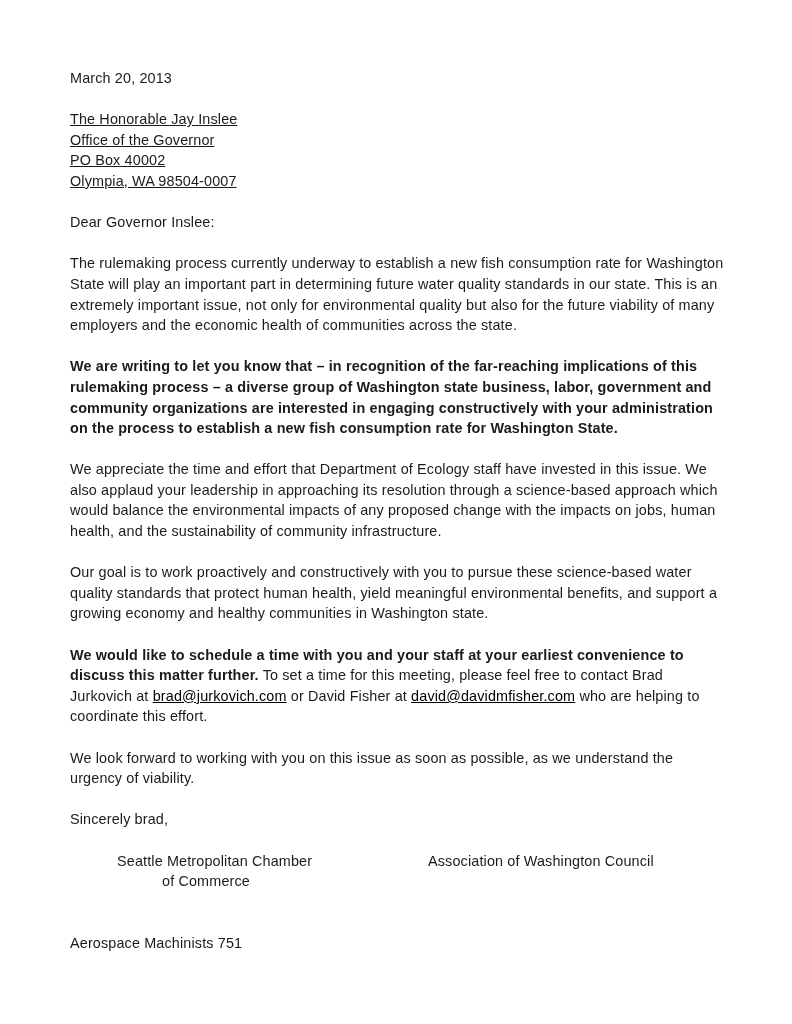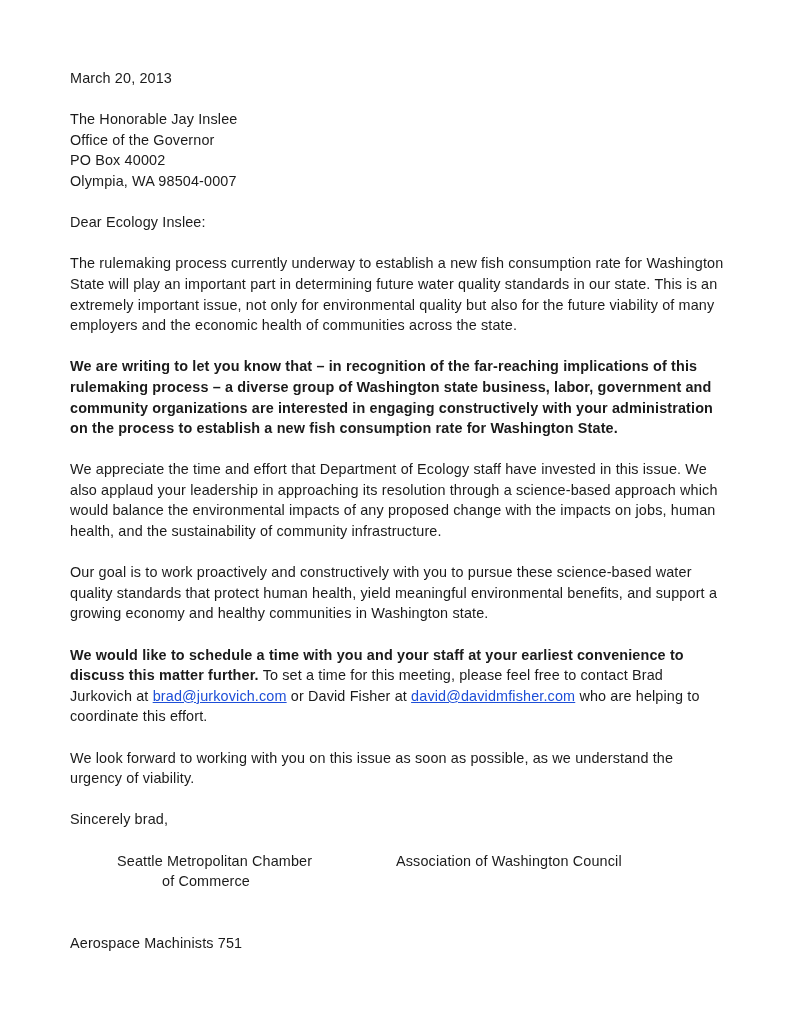--- a/index.html
+++ b/index.html
@@ -30,41 +30,42 @@
     line-height: 20.6px;
     letter-spacing: 0.01em;
   }
   .line {
     display: block;
     white-space: pre-wrap;
   }
   .date-block {
     margin: 0 0 0 0;
   }
-  .addr-block .line { display: block; }
+  .addr-block .line { display: block; text-decoration: underline; }
   p.para {
     margin: 0;
     text-align: left;
   }
   .spacer { height: 20.6px; }
   .bold {
     font-weight: bold;
   }
   .mail-link {
-    color: #1d4ed8;
+    color: #000000;
     text-decoration: underline;
     text-underline-offset: 1px;
   }
   .sig-area {
     margin-top: 0;
     width: 655px;
   }
   .sig-row {
     display: flex;
     align-items: flex-start;
+    gap: 32px;
   }
   .sig-col-left {
     width: 326px;
     padding-left: 47px;
     box-sizing: border-box;
   }
   .sig-col-right {
     padding-left: 0px;
     box-sizing: border-box;
   }
@@ -88,21 +89,21 @@
 
     <div class="addr-block">
       <span class="line">The Honorable Jay Inslee</span>
       <span class="line">Office of the Governor</span>
       <span class="line">PO Box 40002</span>
       <span class="line">Olympia, WA 98504-0007</span>
     </div>
 
     <div class="spacer"></div>
 
-    <p class="para">Dear Ecology Inslee:</p>
+    <p class="para">Dear Governor Inslee:</p>
 
     <div class="spacer"></div>
 
     <p class="para">The rulemaking process currently underway to establish a new fish consumption rate for Washington State will play an important part in determining future water quality standards in our state.  This is an extremely important issue, not only for environmental quality but also for the future viability of many employers and the economic health of communities across the state.</p>
 
     <div class="spacer"></div>
 
     <p class="para bold">We are writing to let you know that – in recognition of the far-reaching implications of this rulemaking process – a diverse group of Washington state business, labor, government and community organizations are interested in engaging constructively with your administration on the process to establish a new fish consumption rate for Washington State.</p>
 
     <div class="spacer"></div>

